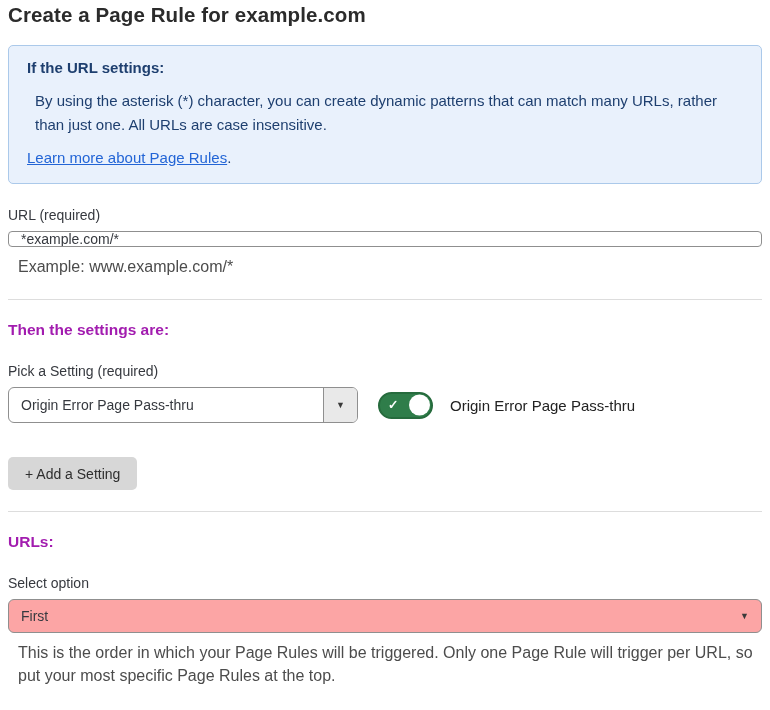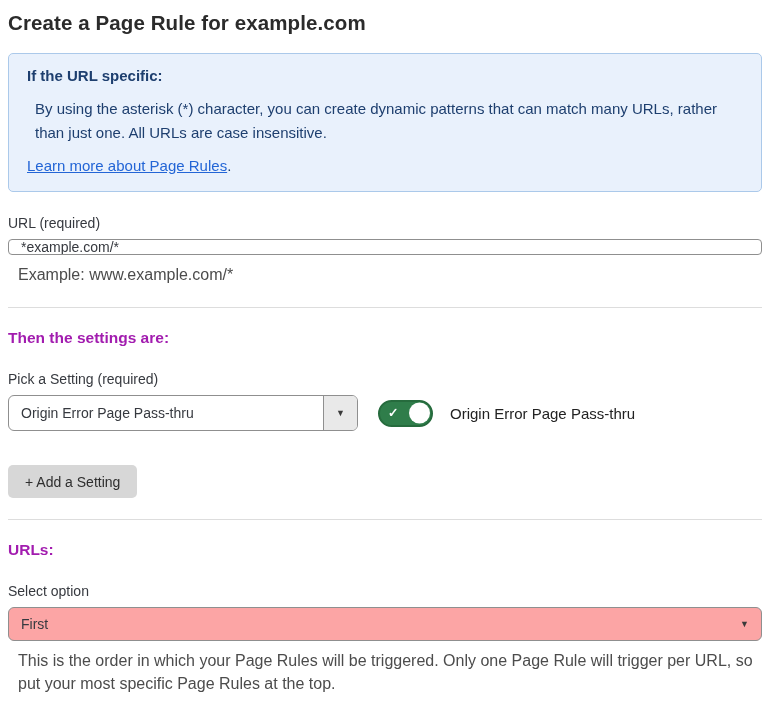--- a/index.html
+++ b/index.html
@@ -18,21 +18,21 @@
     --divider:#dddddd;
   }
   html,body{margin:0;padding:0;background:#ffffff;}
   body{
     width:770px;height:710px;
     font-family:"Liberation Sans",sans-serif;
     color:var(--text-mid);
     box-sizing:border-box;
     overflow:hidden;
   }
-  .container{padding:8px 8px 0 8px;}
+  .container{padding:0 8px 0 8px;}
 
   .page-title{
     margin:0 0 15px 0;
     font-size:20.5px;font-weight:700;
     color:var(--text-dark);
     line-height:30px;
     letter-spacing:.1px;
   }
 
   .info-box{
@@ -208,21 +208,21 @@
   .order-helper{max-width:740px;}
 </style>
 </head>
 <body>
 
 <div class="container">
 
   <h1 class="page-title">Create a Page Rule for example.com</h1>
 
   <div class="info-box">
-    <div class="info-heading">If the URL specific:</div>
+    <div class="info-heading">If the URL settings:</div>
     <p class="info-body">By using the asterisk (*) character, you can create dynamic patterns that can match many URLs, rather than just one. All URLs are case insensitive.</p>
     <div><span class="info-link">Learn more about Page Rules</span><span class="info-link-suffix">.</span></div>
   </div>
 
   <div class="field-label">URL (required)</div>
   <input class="text-input" type="text" value="*example.com/*" style="">
   <div class="helper-text">Example: www.example.com/*</div>
 
   <hr class="divider">
 

